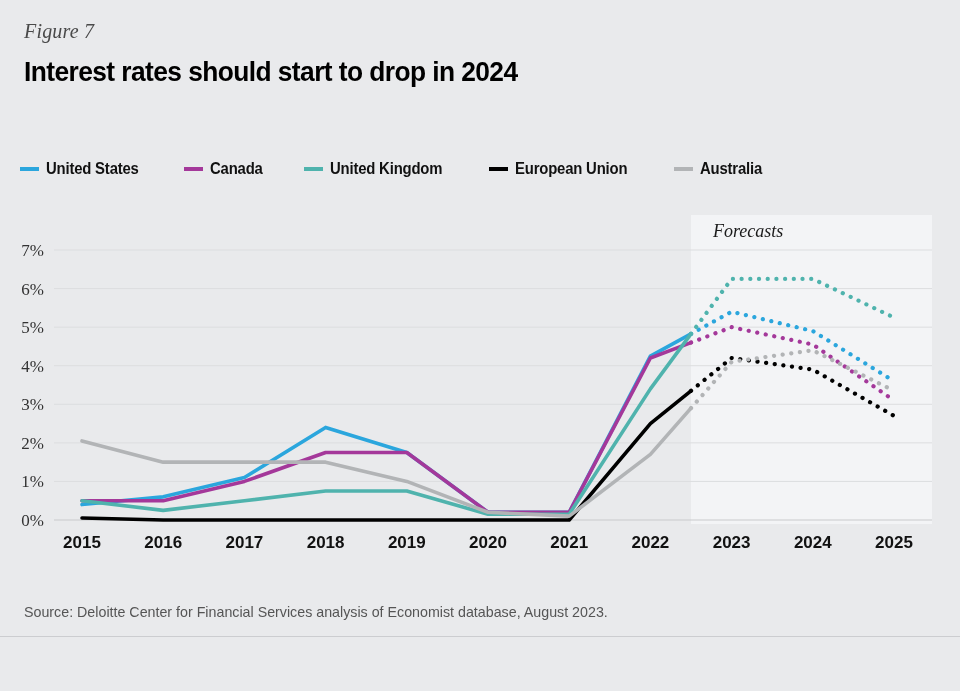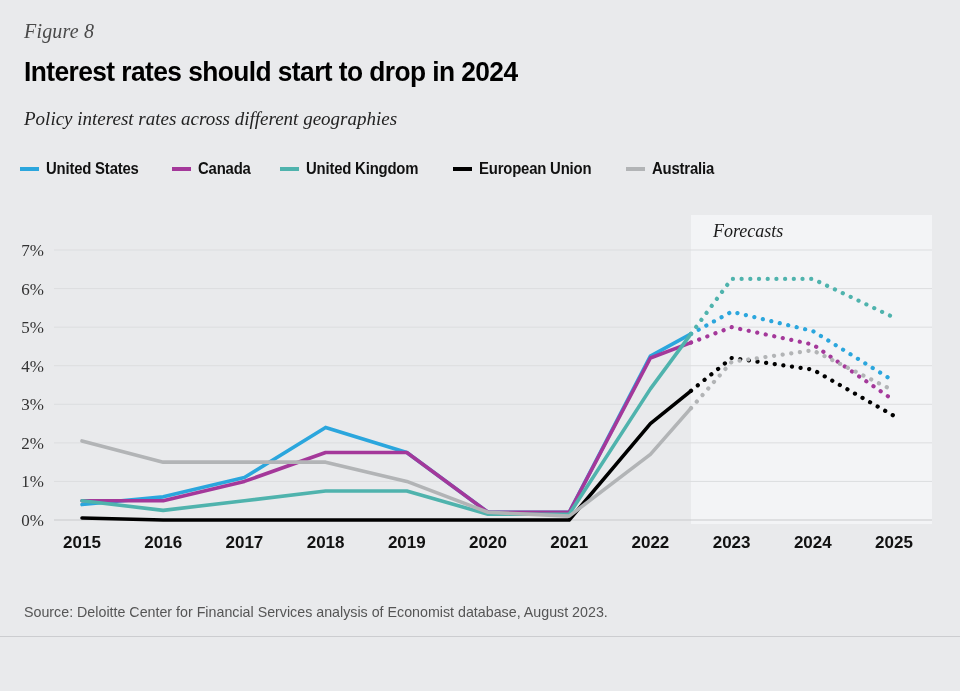--- a/index.html
+++ b/index.html
@@ -59,21 +59,21 @@
     white-space: nowrap;
   }
 
   
   .legend {
     position: absolute;
     left: 20px;
     top: 158px;
     display: flex;
     align-items: center;
-    gap: 4px;
+    gap: 16px;
     height: 22px;
   }
   .legend-item {
     display: flex;
     align-items: center;
     margin-right: 22px;
     white-space: nowrap;
   }
   .legend-swatch {
     display: inline-block;
@@ -177,23 +177,22 @@
     transform: scaleX(0.95);
     transform-origin: left center;
     white-space: nowrap;
   }
 </style>
 </head>
 <body>
 
 <div class="figure-root">
 
-  <div class="fig-label">Figure 8</div>
+  <div class="fig-label">Figure 7</div>
   <div class="fig-title">Interest rates should start to drop in 2024</div>
-  <div class="fig-subtitle">Policy interest rates across different geographies</div>
 
   <div class="legend" id="legend">
       <div class="legend-item">
         <span class="legend-swatch" style="background: rgb(43, 166, 221);"></span>
         <span class="legend-text">United States</span>
       </div>
       <div class="legend-item">
         <span class="legend-swatch" style="background: rgb(164, 56, 154);"></span>
         <span class="legend-text">Canada</span>
       </div>

